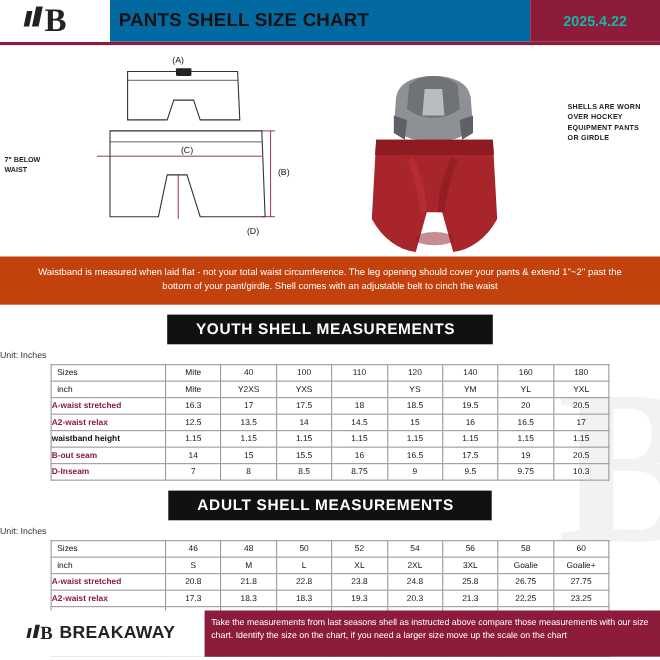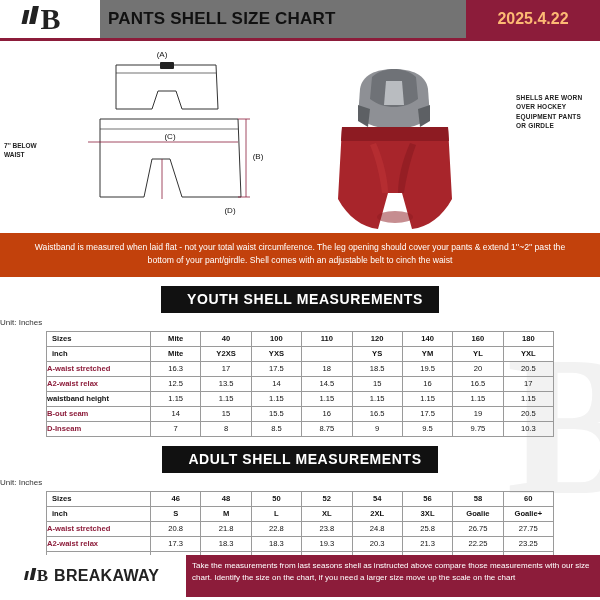--- a/index.html
+++ b/index.html
@@ -61,39 +61,39 @@
   .logo-b:after {
     content: "";
     position: absolute;
     left: -17px; top: 8px;
     width: 5px; height: 14px;
     background: #222;
     transform: skewX(-12deg);
   }
   .title-bar {
     flex: 1;
-    background: #737373;
+    background: #0369a1;
     display: flex;
     align-items: center;
     padding-left: 8px;
   }
   .title-bar .doc-title {
     font-size: 17px;
     font-weight: bold;
     color: #111;
     letter-spacing: 0.2px;
   }
   .date-box {
-    width: 134px;
+    width: 118px;
     background: #8c1c3a;
-    color: #fdba74;
+    color: #14b8a6;
     display: flex;
     align-items: center;
     justify-content: center;
-    font-size: 16px;
+    font-size: 13px;
     font-weight: bold;
   }
   .header-rule {
     height: 2px;
     background: #8c1c3a;
     margin: 0 0 0 0;
   }
 
   
   .illus {
@@ -157,21 +157,21 @@
     display: flex;
     justify-content: center;
     margin-top: 9px;
   }
   .section-head .pill {
     background: #111111;
     color: #ffffff;
     font-size: 14px;
     font-weight: bold;
     letter-spacing: 0.6px;
-    padding: 5px 16px 6px 26px;
+    padding: 5px 34px 6px 26px;
   }
   .unit-line {
     text-align: left;
     font-size: 8px;
     color: #333;
     margin: 5px 0 4px 0;
   }
 
   
   table.size {
@@ -194,21 +194,21 @@
     font-weight: bold;
     width: 94px;
   }
   table.size td.rowhead.plain {
     color: #111;
   }
   table.size td.rowhead.accent {
     color: #8c1c3a;
   }
   table.size tr.head td {
-    font-weight: bold;
+    font-weight: normal;
   }
   table.size tr.head td.rowhead {
     text-align: left;
     padding-left: 5px;
   }
 
   
   .footer {
     position: absolute;
     left: 0; right: 0; bottom: 0;

